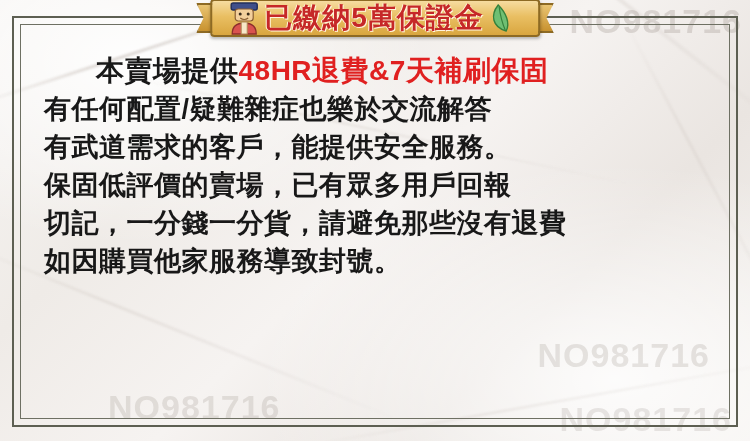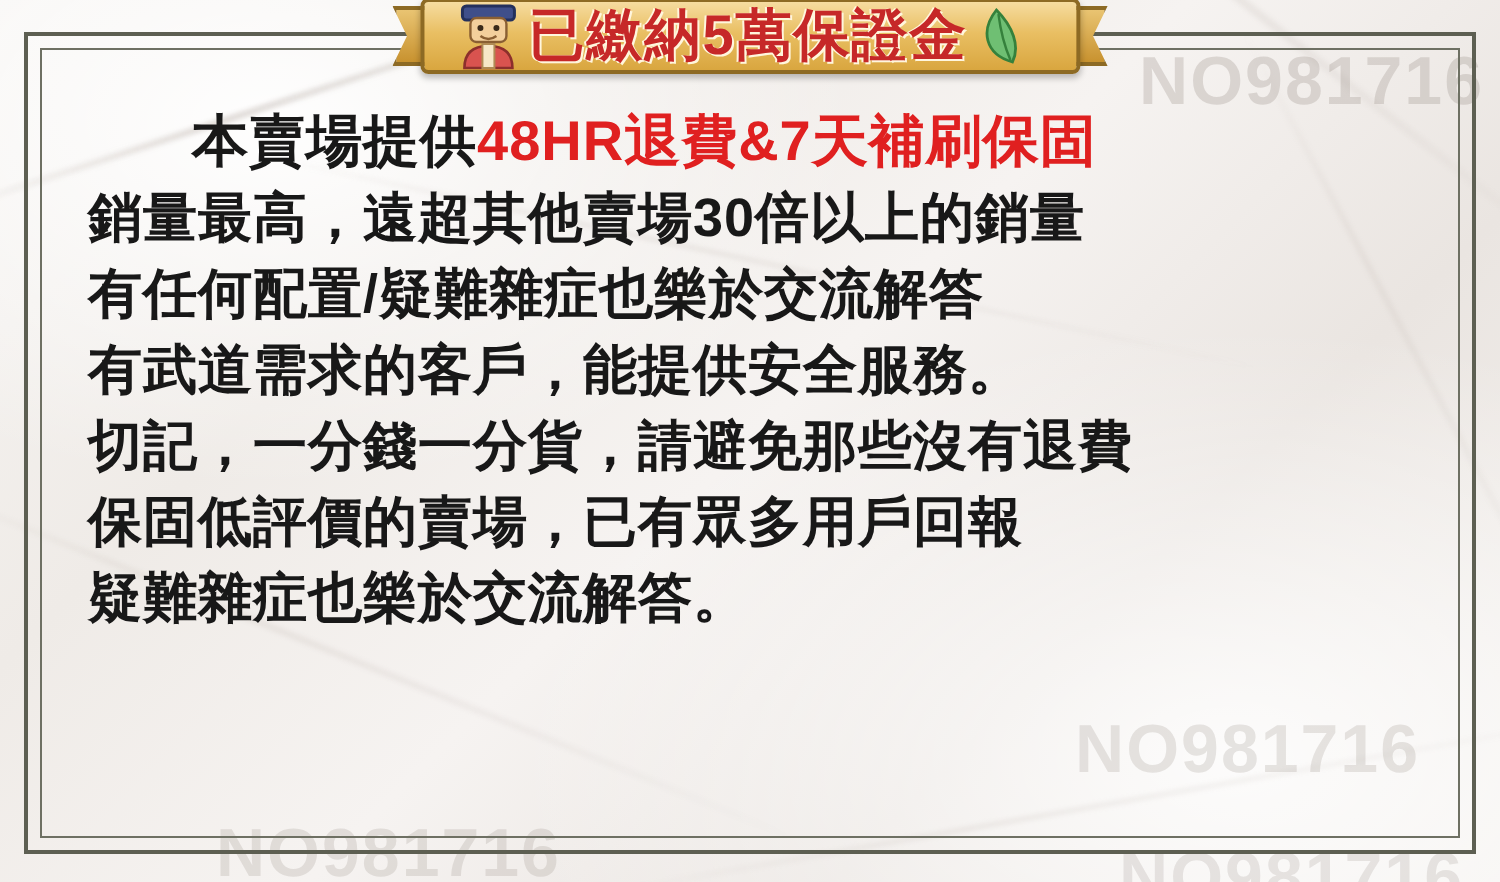--- a/index.html
+++ b/index.html
@@ -42,21 +42,20 @@
   
   .watermark {
     position: absolute;
     color: rgba(150,140,134,0.28);
     font-family: "Liberation Sans", sans-serif;
     font-weight: 700;
     letter-spacing: 1px;
     white-space: nowrap;
     pointer-events: none;
     user-select: none;
-    margin-top: 20px;
   }
   .wm1 { right: 8px;  top: 2px;   font-size: 34px; }
   .wm2 { right: 40px; top: 336px; font-size: 34px; color: rgba(150,140,134,0.22); }
   .wm3 { left: 108px; top: 388px; font-size: 34px; color: rgba(150,140,134,0.22); }
   .wm4 { right: 18px; top: 400px; font-size: 34px; color: rgba(150,140,134,0.20); }
 
   
   .frame-outer {
     position: absolute;
     left: 12px; top: 16px; right: 12px; bottom: 14px;
@@ -202,21 +201,20 @@
       <span class="banner-text">已繳納5萬保證金</span>
       <svg class="banner-leaf" viewBox="0 0 26 30">
         <path d="M20 28 C6 24 4 12 12 2 C20 10 24 20 20 28 Z" fill="#6fbf73" stroke="#35813c" stroke-width="1.4"></path>
         <path d="M13 4 C14 12 16 20 19 27" stroke="#35813c" stroke-width="1.2" fill="none"></path>
       </svg>
     </div>
   </div>
 
   <div class="text-block">
     <div class="line first"><span>本賣場提供</span><span class="hl">48HR退費&amp;7天補刷保固</span></div>
-    <div class="line indent">銷量最高，遠超其他賣場30倍以上的銷量</div>
     <div class="line indent">有任何配置/疑難雜症也樂於交流解答</div>
     <div class="line indent">有武道需求的客戶，能提供安全服務。</div>
+    <div class="line indent">保固低評價的賣場，已有眾多用戶回報</div>
     <div class="line indent">切記，一分錢一分貨，請避免那些沒有退費</div>
-    <div class="line indent">保固低評價的賣場，已有眾多用戶回報</div>
-    <div class="line indent">疑難雜症也樂於交流解答。</div>
+    <div class="line indent">如因購買他家服務導致封號。</div>
   </div>
 
 </div>
 
 </body></html>

